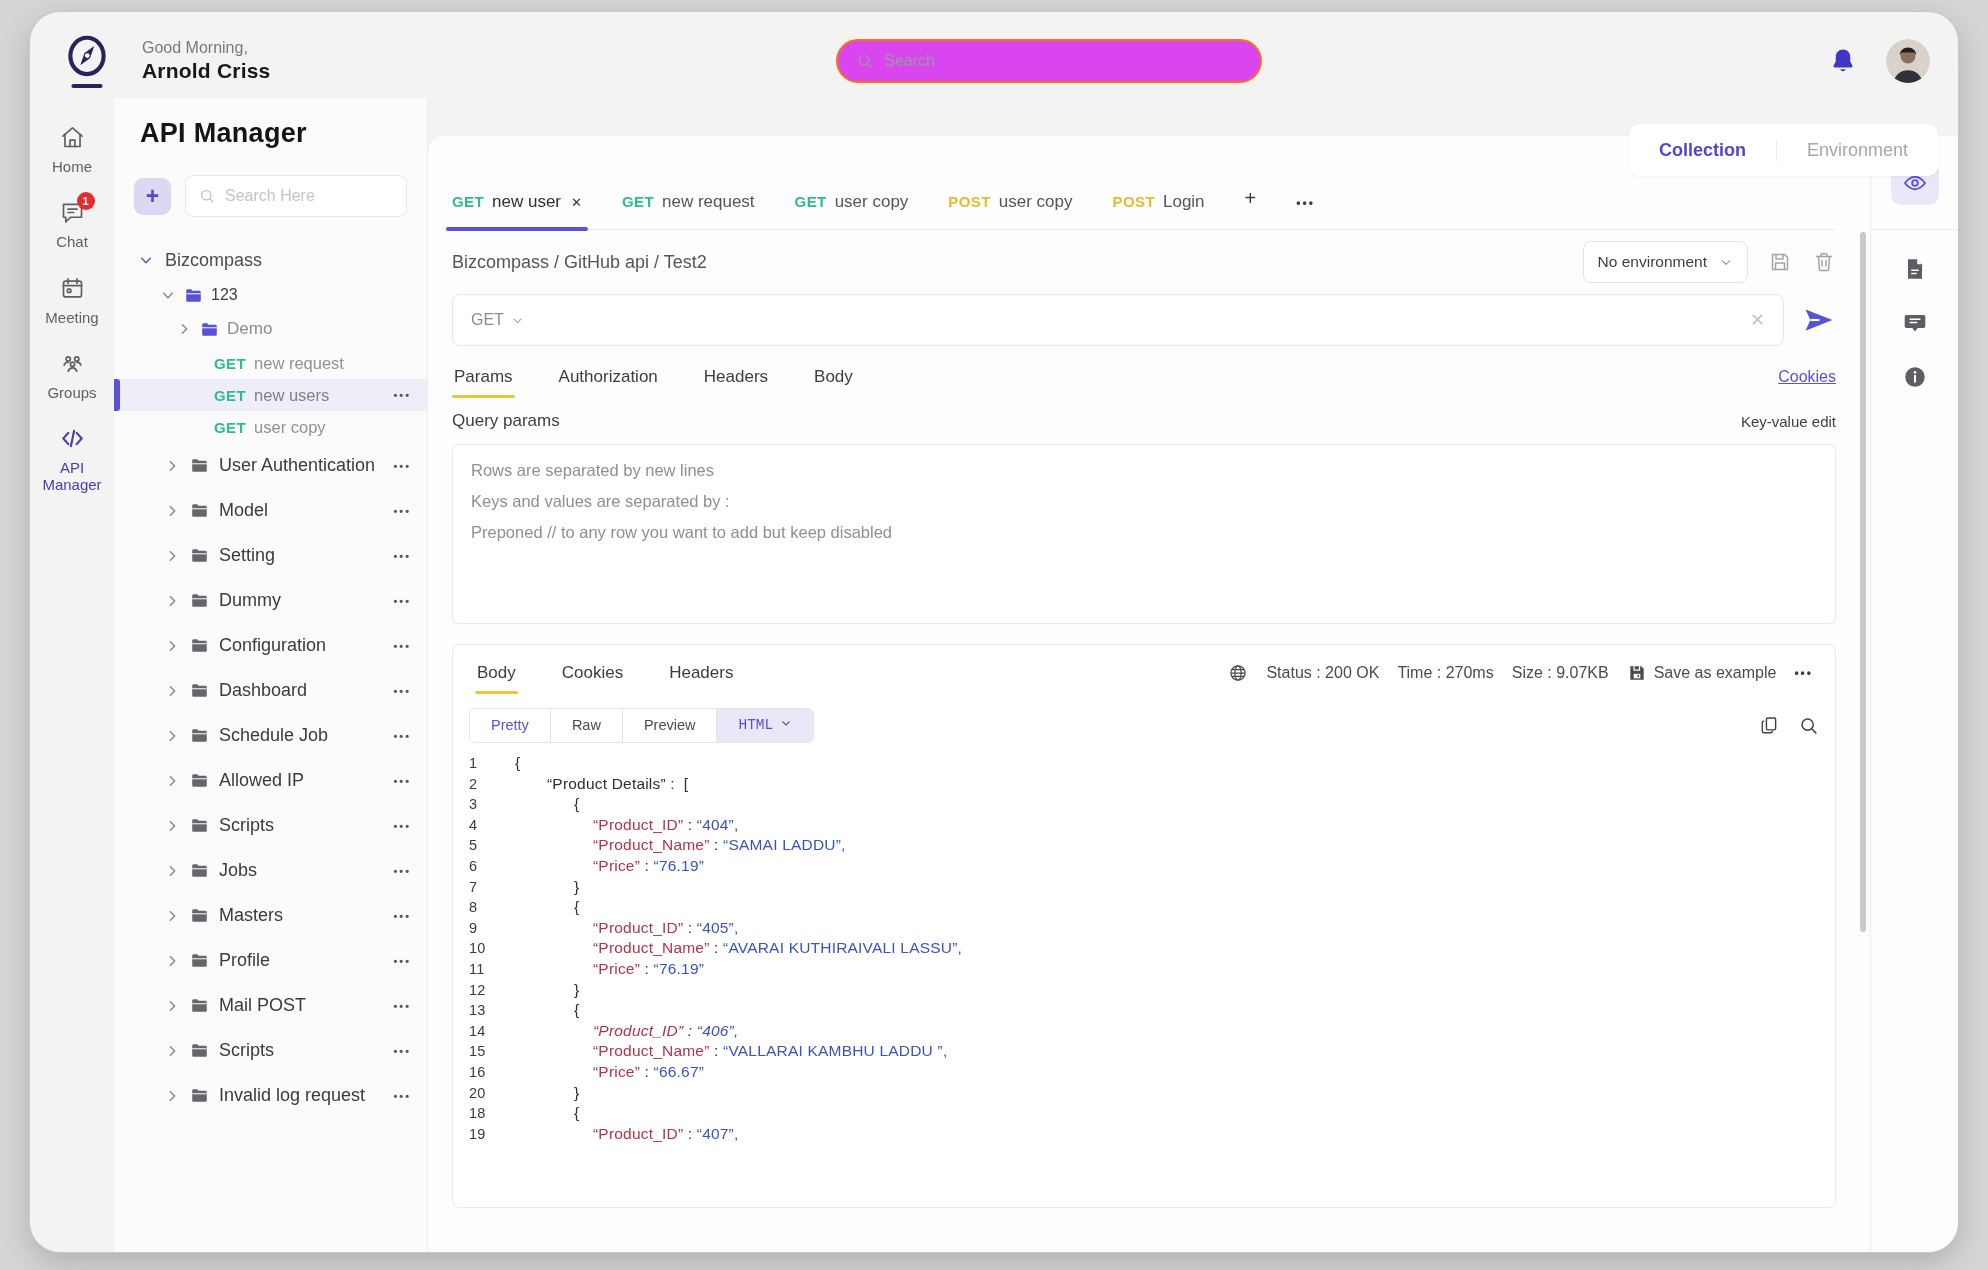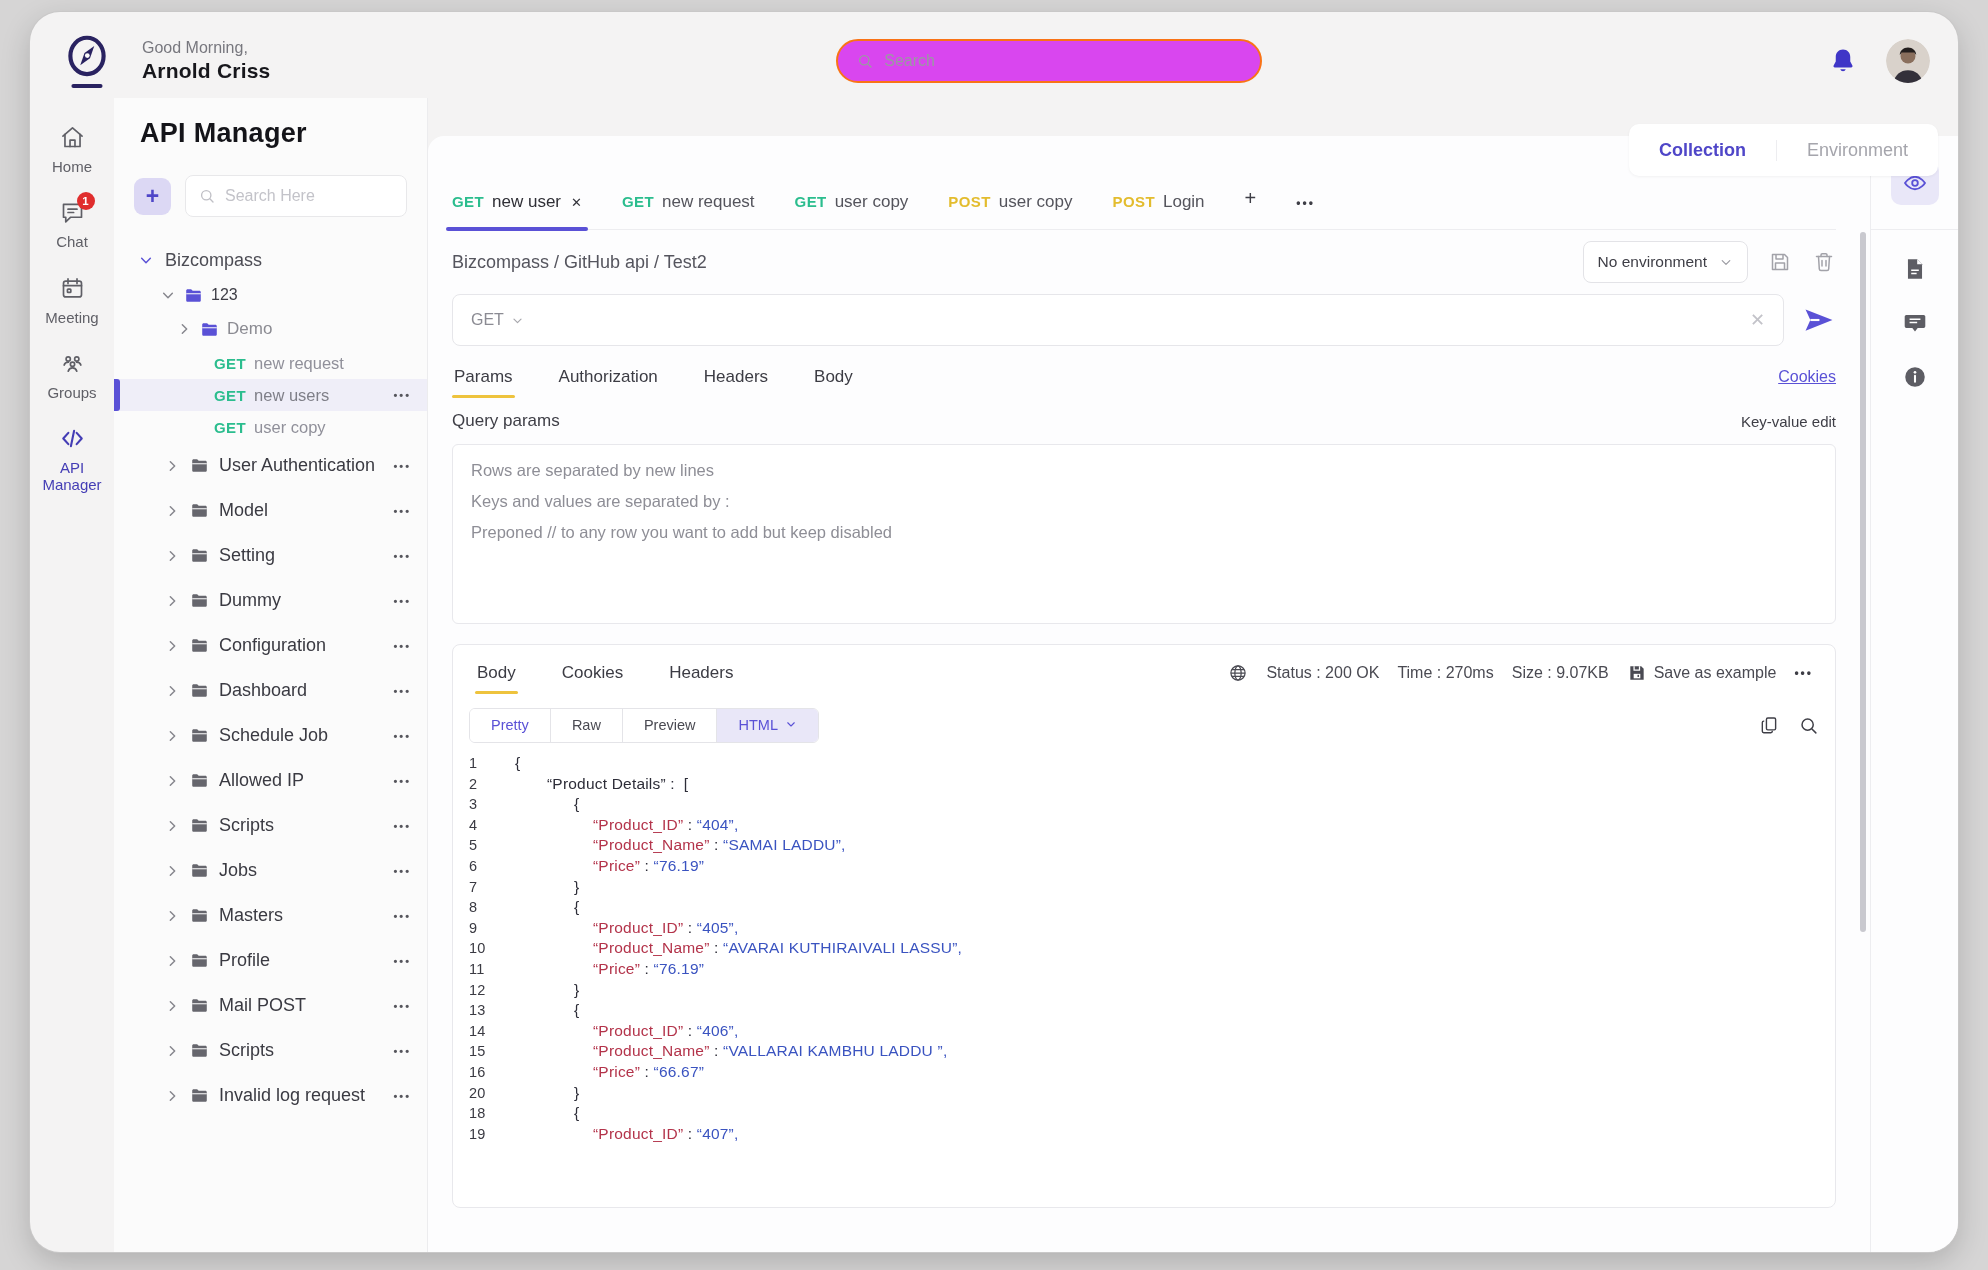--- a/index.html
+++ b/index.html
@@ -124,21 +124,21 @@
     display:flex; flex-direction:column; overflow:hidden; min-height:0; }
   .resp-header { flex:0 0 auto; height:56px; display:flex; align-items:center; gap:42px; padding:0 22px; }
   .resp-meta { margin-left:auto; display:flex; align-items:center; gap:18px; color:#4a4a52; font-size:16px;text-align:center; }
   .resp-meta .mi { width:20px; height:20px; display:flex; color:#4a4a52; }
   .resp-meta .mi svg { width:20px; height:20px; }
   .save-ex { display:flex; align-items:center; gap:7px; cursor:pointer; }
   .meta-dots { font-size:12px; letter-spacing:2px; font-weight:700; color:#3e3e46; cursor:pointer; }
   .resp-toolbar { flex:0 0 auto; height:48px; display:flex; align-items:center; padding:0 16px; }
   .seg { display:flex; border:1px solid #e4e4e8; border-radius:6px; overflow:hidden; height:35px; background:#fff; }
   .seg-item { padding:0 21px; display:flex; align-items:center; font-size:14.5px; color:#4a4a52; border-right:1px solid #e4e4e8; cursor:pointer; background:#fff; }
-  .seg-item:last-child { border-right:none; }
+  .seg-item:last-child { border-right:none;font-family:Liberation Mono, monospace; }
   .seg-item.active { color:#5a51d6; }
   .seg-item.fmt { background:#e9e7f8; color:#5a51d6; gap:7px; }
   .seg-item.fmt svg { width:12px; height:12px; }
   .toolbar-icons { margin-left:auto; display:flex; align-items:center; gap:18px; color:#3e3e46; }
   .toolbar-icons .ti { width:21px; height:21px; cursor:pointer; }
   .toolbar-icons .ti svg { width:100%; height:100%; }
   .code { flex:1; overflow:hidden; padding:4px 0 0 16px; font-size:15.5px; line-height:20.6px; letter-spacing:.2px; }
   .cline { display:flex; }
   .lnum { width:46px; flex:0 0 auto; color:#3a3a42; font-size:14.5px; }
   .ccode { color:#2d2d38; white-space:pre; }
@@ -752,21 +752,21 @@
                 <div class="cline">
                   <span class="lnum">12</span>
                   <span class="ccode" style="padding-left: 59px;"><span class="seg-p">}</span></span>
                 </div>
                 <div class="cline">
                   <span class="lnum">13</span>
                   <span class="ccode" style="padding-left: 59px;"><span class="seg-p">{</span></span>
                 </div>
                 <div class="cline">
                   <span class="lnum">14</span>
-                  <span class="ccode" style="padding-left: 78px;"><span class="seg-k">“Product_ID”</span><span class="seg-p"> : </span><span class="seg-v">“406”,</span></span>
+                  <span class="ccode" style="padding-left: 78px; font-style: italic;"><span class="seg-k">“Product_ID”</span><span class="seg-p"> : </span><span class="seg-v">“406”,</span></span>
                 </div>
                 <div class="cline">
                   <span class="lnum">15</span>
                   <span class="ccode" style="padding-left: 78px;"><span class="seg-k">“Product_Name”</span><span class="seg-p"> : </span><span class="seg-v">“VALLARAI KAMBHU LADDU ”,</span></span>
                 </div>
                 <div class="cline">
                   <span class="lnum">16</span>
                   <span class="ccode" style="padding-left: 78px;"><span class="seg-k">“Price”</span><span class="seg-p"> : </span><span class="seg-v">“66.67”</span></span>
                 </div>
                 <div class="cline">

